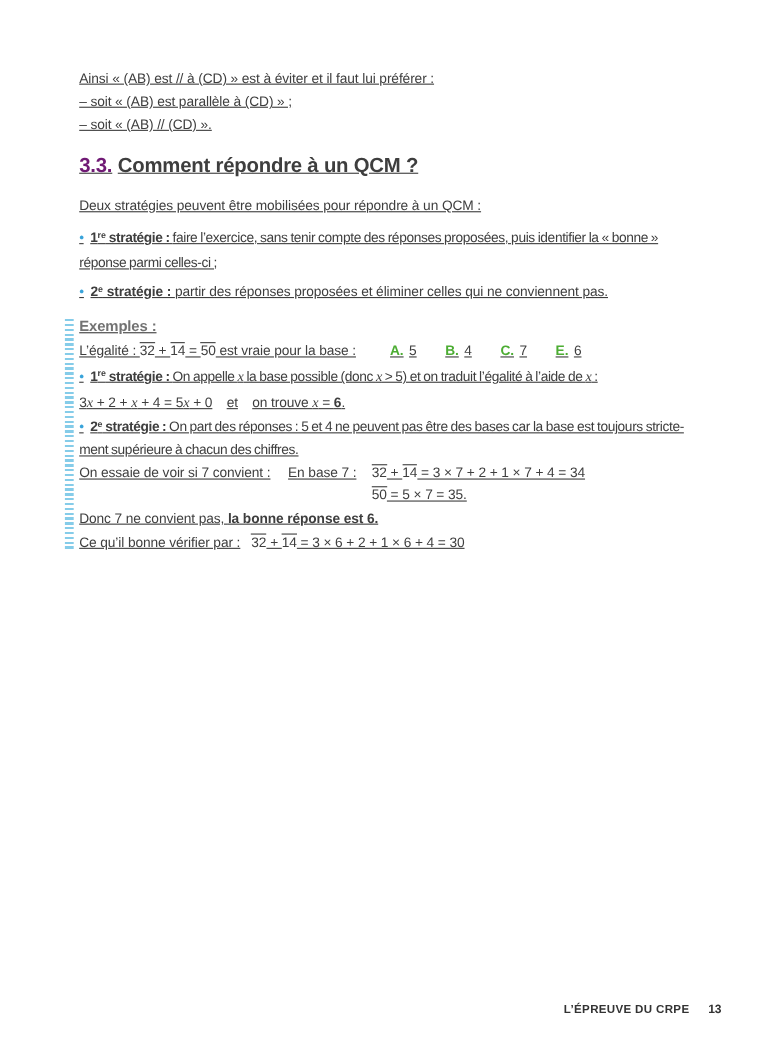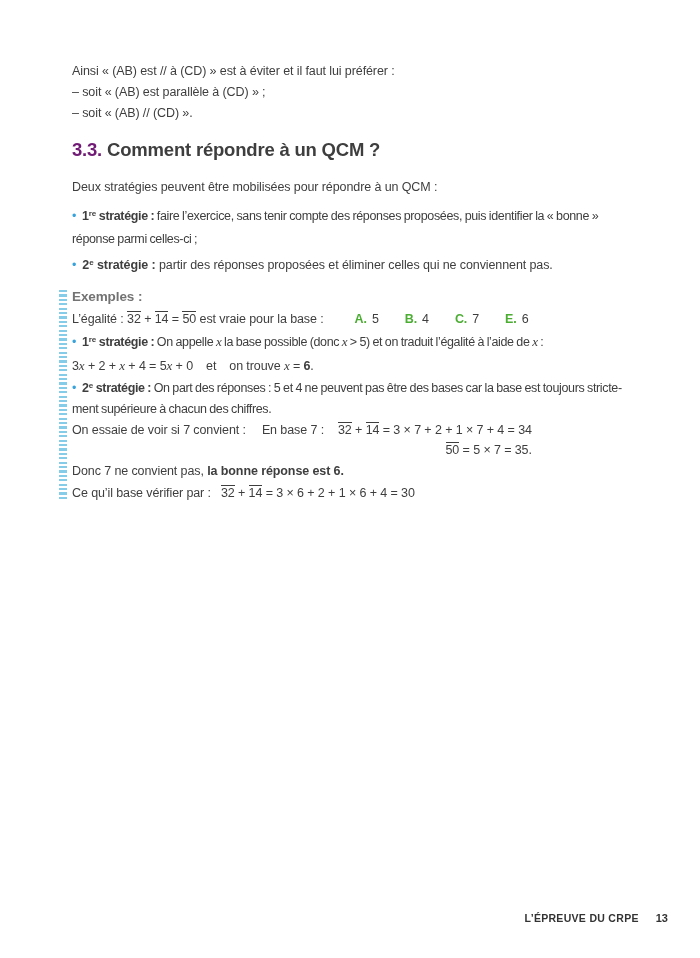--- a/index.html
+++ b/index.html
@@ -3,21 +3,21 @@
 <meta charset="utf-8">
 <style>
   html,body { margin:0; padding:0; background:#ffffff; }
   body {
     width:700px; height:958px; position:relative; overflow:hidden;
     font-family:"Liberation Sans", sans-serif; color:#3e3e3e;
   }
   .content {
     position:absolute; left:0; top:0; width:656px; box-sizing:border-box;
     padding:61px 68px 0 72px;
-    font-size:12.5px; line-height:21px; letter-spacing:-0.1px;
+    font-size:12.5px; line-height:21px; letter-spacing:-0.1px;text-decoration:underline;
   }
   .para { margin:0; }
   .nowrap { white-space:nowrap; }
   .tight { letter-spacing:-0.35px; word-spacing:-0.5px; }
 
   .section-heading {
     margin:14px 0 9px 0; font-size:18.5px; line-height:23px;
     font-weight:700; letter-spacing:-0.2px; color:#3e3e3e;
   }
   .section-number { color:#701a75; margin-right:5px; }
@@ -37,30 +37,30 @@
   .examples .line { line-height:19.5px; }
   .mt2 { margin-top:2px; } .mt3 { margin-top:3px; }
 
   .ov { display:inline-block; line-height:1.06; border-top:1px solid currentColor; padding-top:1px; }
   .it { font-family:"Liberation Serif", serif; font-style:italic; font-size:13px; }
   .green { color:#4cad33; font-weight:700; margin-right:5px; }
   .choice { margin-left:26px; }
   .choice-a { margin-left:31px; }
   .gap { margin:0 13px; }
 
-  .mathrow { display:flex; align-items:flex-start; line-height:19.5px; margin-top:2px;text-align:right; }
+  .mathrow { display:flex; align-items:flex-start; line-height:19.5px; margin-top:2px; }
   .mathrow > span { flex:0 0 auto; }
   .mr-mid { margin-left:16px; }
   .eqs { margin-left:14px; display:inline-block; }
   .eqs-verify { margin-left:10px; }
   .eqline { display:block; line-height:19.5px; }
 
   .footer {
     position:absolute; top:912px; left:0; width:700px; box-sizing:border-box;
-    padding-right:32px; text-align:right;
+    padding-right:44px; text-align:right;
     font-size:10.5px; font-weight:700; letter-spacing:0.3px; color:#333333;
   }
   .page-num { margin-left:17px; font-size:11px; letter-spacing:0; }
 </style>
 </head>
 <body>
 
 <div class="content">
 
   <p class="para"><span>Ainsi « (AB) est // à (CD) » est à éviter et il faut lui préférer :</span><br><span>– soit « (AB) est parallèle à (CD) » ;</span><br><span>– soit « (AB) // (CD) ».</span></p>
@@ -90,21 +90,21 @@
         <span class="mr-mid">En base 7 :</span>
         <span class="eqs">
           <span class="eqline"><span class="ov">32</span><span> + </span><span class="ov">14</span><span> = 3 × 7 + 2 + 1 × 7 + 4 = 34</span></span>
           <span class="eqline"><span class="ov">50</span><span> = 5 × 7 = 35.</span></span>
         </span>
       </div>
 
     <div class="line nowrap mt2"><span>Donc 7 ne convient pas, </span><span class="b">la bonne réponse est 6.</span></div>
 
     <div class="mathrow nowrap">
-        <span>Ce qu’il base vérifier par :</span>
+        <span>Ce qu’il bonne vérifier par :</span>
         <span class="eqs eqs-verify">
           <span class="eqline"><span class="ov">32</span><span> + </span><span class="ov">14</span><span> = 3 × 6 + 2 + 1 × 6 + 4 = 30</span></span>
         </span>
       </div>
 
   </div>
 </div>
 
 <div class="footer"><span>L’ÉPREUVE DU CRPE</span><span class="page-num">13</span></div>
 

